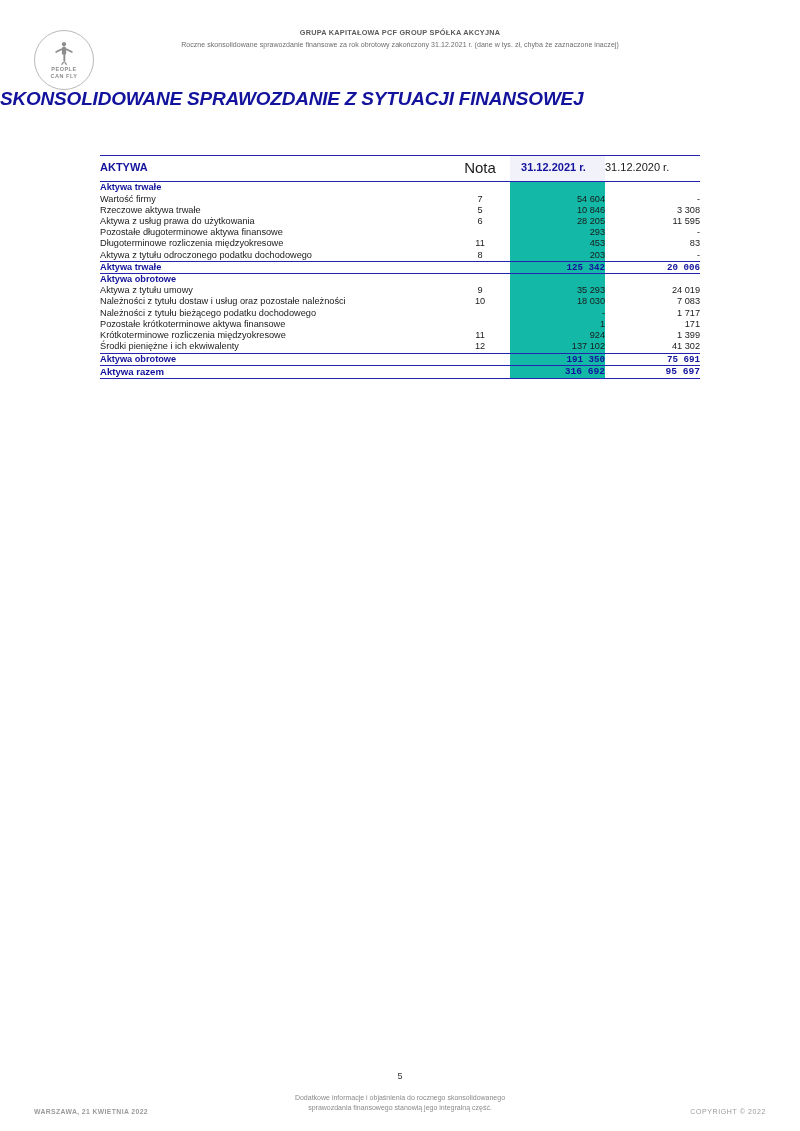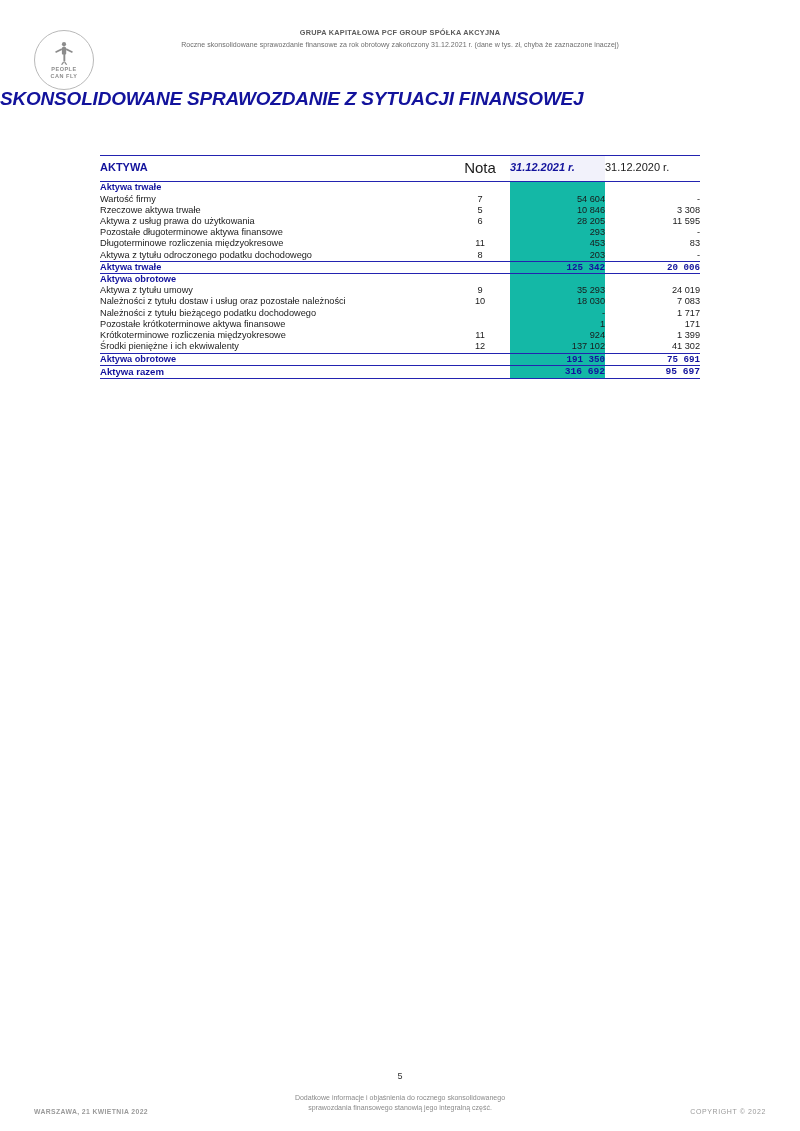--- a/index.html
+++ b/index.html
@@ -121,21 +121,21 @@
   .num.y1 { background: #14b8a6; }
 
   tr.head .cell {
     font-weight: bold;
     color: #12129c;
     font-size: 11px;
     padding-top: 3px;
     padding-bottom: 4px;
   }
   tr.head .nota-h { color:#1a1a1a; font-weight: normal; text-align:center; font-size:15px;}
-  tr.head .y1-h { color:#12129c; font-weight:bold; text-align:left; padding-right:8px; background:#f2f2fb;font-style:italic; }
+  tr.head .y1-h { color:#12129c; font-weight:bold; text-align:center; padding-right:8px; background:#f2f2fb; }
   tr.head .y2-h { color:#1a1a1a; font-weight:normal; text-align:left; padding-right:8px; }
 
   tr.section .cell,
   tr.total .cell {
     font-weight: bold;
     color: #12129c;
   }
   tr.section .num, tr.total .num { color: #12129c; font-weight: bold; font-family: Liberation Mono, monospace; }
 
   .rule-top td { border-top: 1.6px solid #2323b0; }

